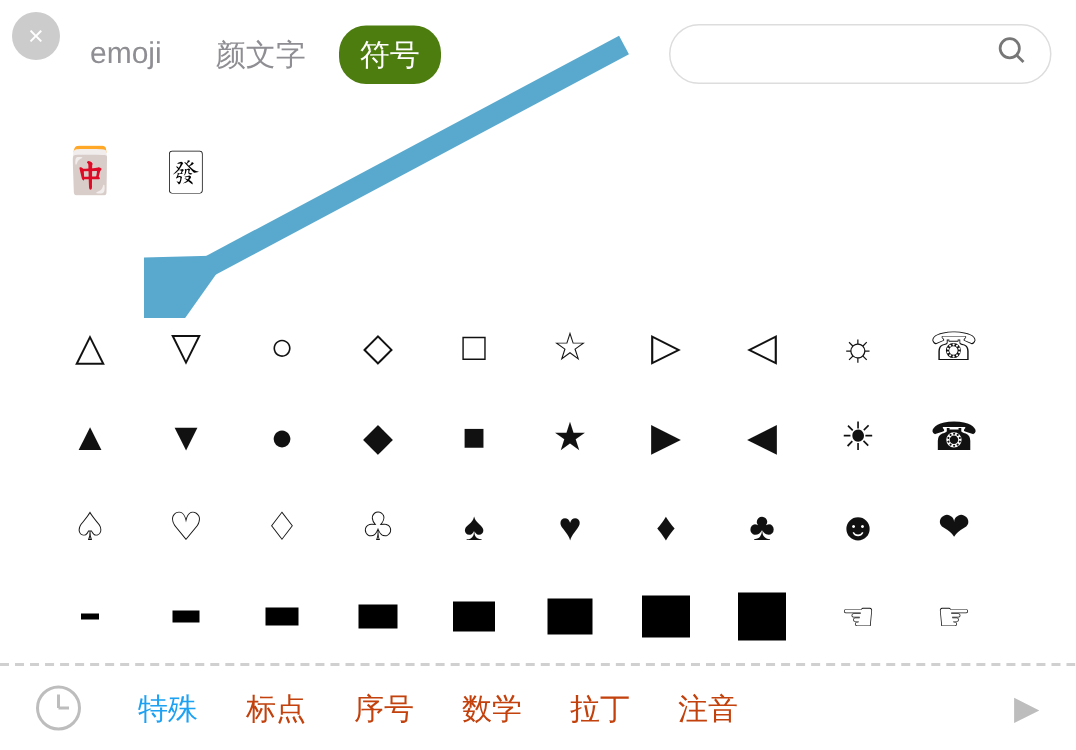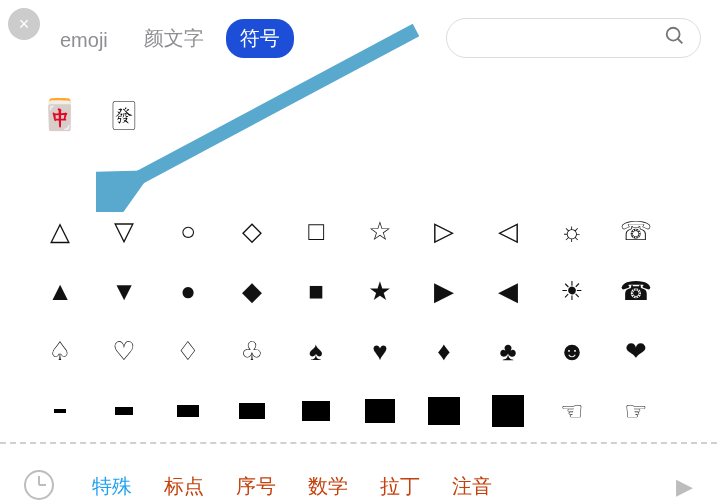--- a/index.html
+++ b/index.html
@@ -1,29 +1,29 @@
 <!DOCTYPE html>
 <html><head>
 <meta charset="utf-8">
 <style>
   *{box-sizing:border-box;margin:0;padding:0;font-family:-apple-system,"PingFang SC","Helvetica Neue",Arial,sans-serif}
   html,body{width:717px;height:500px;background:#fff;overflow:hidden}
   .root{position:relative;width:717px;height:500px}
   .close{position:absolute;left:8px;top:8px;width:32px;height:32px;border-radius:50%;background:#ccc;display:flex;align-items:center;justify-content:center;color:#fff;cursor:pointer;font-size:18px}
-  .topbar{position:absolute;left:46px;right:16px;top:14px;height:44px;display:flex;align-items:flex-end;gap:8px}
+  .topbar{position:absolute;left:46px;right:16px;top:14px;height:44px;display:flex;align-items:center;gap:8px}
   .tab{padding:6px 14px;border-radius:18px;font-size:20px;color:#8e8e93;cursor:pointer}
-  .tab.active{background:#1d4ed8;color:#fff}
+  .tab.active{background:#4d7c0f;color:#fff}
   .search{margin-left:auto;width:255px;height:40px;border:1.5px solid #ddd;border-radius:20px;display:flex;align-items:center;justify-content:flex-end;padding:0 14px;color:#777}
   .grid-area{position:absolute;left:0;right:0;top:64px;bottom:60px;padding:0 28px;overflow:hidden}
   .row{display:flex;gap:0;justify-content:flex-start;margin-top:6px}
   .cell{width:64px;height:54px;display:flex;align-items:center;justify-content:center;font-size:26px;color:#111;cursor:pointer;user-select:none;border-radius:6px}
   .mrow{display:flex;gap:0;margin-top:30px}
   .mj{width:64px;height:40px;display:flex;align-items:center;justify-content:center;font-size:30px;cursor:pointer}
   .black-box{background:#000}
-  .bottombar{position:absolute;left:0;right:0;bottom:0;height:58px;border-top:2px dashed #d0d0d0;display:flex;align-items:flex-end;padding:0 24px;gap:32px}
+  .bottombar{position:absolute;left:0;right:0;bottom:0;height:58px;border-top:2px dashed #d0d0d0;display:flex;align-items:center;padding:0 24px;gap:32px}
   .bt{font-size:20px;color:#c2410c;cursor:pointer}
   .bt.active{color:#1DA1F2}
   .clock{width:30px;height:30px;border:2.5px solid #bdbdbd;border-radius:50%;position:relative;cursor:pointer;margin-right:6px}
   .clock::before{content:"";position:absolute;left:50%;top:50%;width:2px;height:9px;background:#bdbdbd;transform-origin:bottom;transform:translate(-50%,-100%)}
   .clock::after{content:"";position:absolute;left:50%;top:50%;width:7px;height:2px;background:#bdbdbd;transform:translate(0,-50%)}
   .next{margin-left:auto;color:#bdbdbd;font-size:22px;cursor:pointer}
   .arrow{position:absolute;left:96px;top:22px;pointer-events:none}
 </style>
 </head>
 <body>

